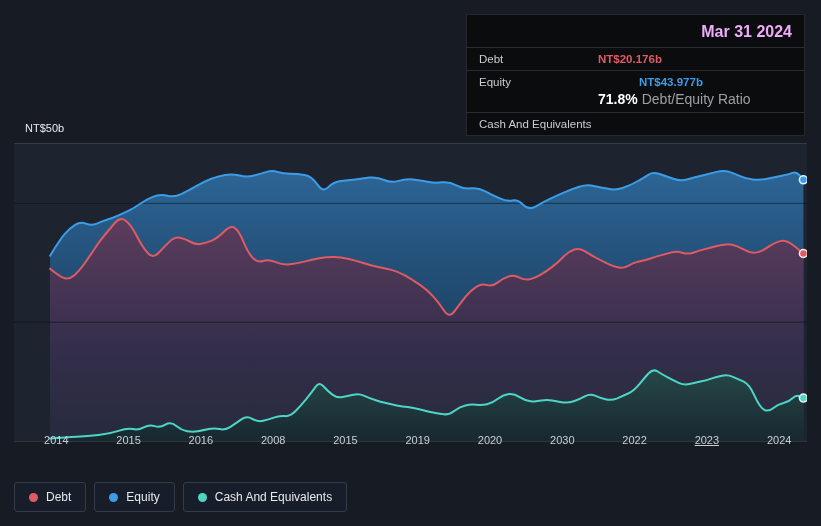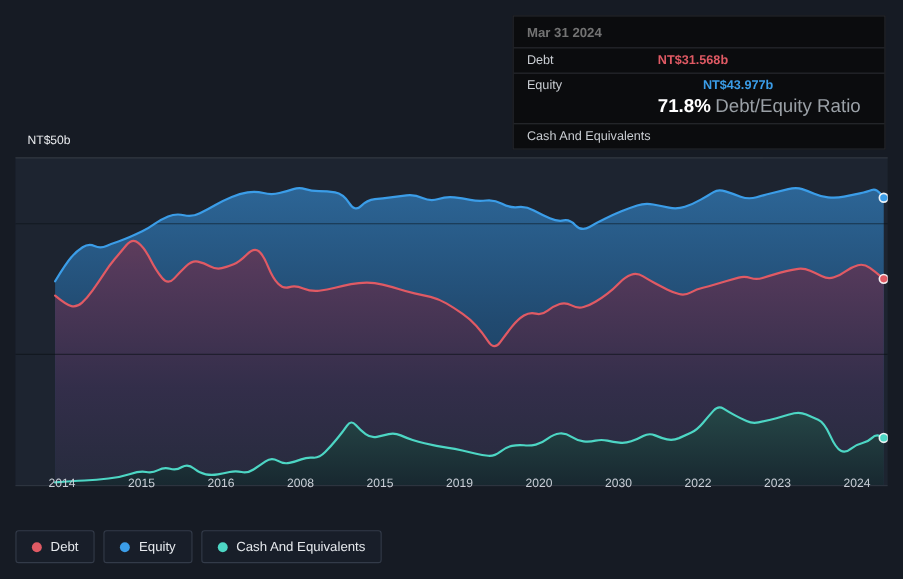--- a/index.html
+++ b/index.html
@@ -19,28 +19,28 @@
   .y-label.top { left:25px; top:122px; }
   .y-label.bottom { left:25px; top:424px; }
   .x-tick {
     position:absolute; top:434px; width:44px; text-align:left;
     font-size:11px; color:#c9ced6;
   }
   .tooltip {
     position:absolute; left:466px; top:14px; width:339px;
     background:#0b0c0e; border:1px solid #26282e; box-sizing:border-box;
   }
-  .tt-title { padding:8px 12px 6px; font-size:12px; font-weight:bold; color:#737373; }
+  .tt-title { padding:8px 12px 6px; font-size:16px; font-weight:bold; color:#f0abfc;text-align:right; }
   .tt-row {
     display:grid; grid-template-columns:119px 1fr; align-items:start;
     padding:5px 12px; border-top:1px solid #2a2c31;
     font-size:11.5px; color:#c9cdd2;
   }
   .tt-value { font-weight:bold; color:#ffffff; }
-  .tt-ratio { margin-top:3px; font-size:17px; color:#9aa0a6; }
+  .tt-ratio { margin-top:3px; font-size:14px; color:#9aa0a6; }
   .tt-ratio .pct { font-weight:bold; color:#ffffff; margin-right:4px; }
   .legend { position:absolute; left:14px; top:482px; display:flex; gap:8px; }
   .legend-item {
     display:flex; align-items:center; gap:8px;
     padding:7px 14px; border:1px solid #333b49; border-radius:3px;
     background:#181e29; color:#e6e9ed; font-size:12px; cursor:pointer;
   }
   .legend-dot { width:9px; height:9px; border-radius:50%; background:#888; }
 </style>
 </head>
@@ -87,29 +87,29 @@
   <div id="xticks">
       <span class="x-tick" style="left: 44.0474px;">2014</span>
       <span class="x-tick" style="left: 116.335px;">2015</span>
       <span class="x-tick" style="left: 188.624px;">2016</span>
       <span class="x-tick" style="left: 260.912px;">2008</span>
       <span class="x-tick" style="left: 333.2px;">2015</span>
       <span class="x-tick" style="left: 405.488px;">2019</span>
       <span class="x-tick" style="left: 477.776px;">2020</span>
       <span class="x-tick" style="left: 550.064px;">2030</span>
       <span class="x-tick" style="left: 622.352px;">2022</span>
-      <span class="x-tick" style="left: 694.64px;">2023</span>
+      <span class="x-tick" style="left: 694.64px; text-decoration: underline;">2023</span>
       <span class="x-tick" style="left: 766.928px;">2024</span>
     </div>
 
   <div class="tooltip">
     <div class="tt-title">Mar 31 2024</div>
     <div class="tt-row">
       <span class="tt-label">Debt</span>
-      <span class="tt-value" id="tt-debt-value" style="color: rgb(224, 90, 100);">NT$31.568b</span>
+      <span class="tt-value" id="tt-debt-value" style="color: rgb(224, 90, 100);">NT$20.176b</span>
     </div>
     <div class="tt-row">
       <span class="tt-label">Equity</span>
       <span>
         <span class="tt-value" id="tt-equity-value" style="color: rgb(59, 157, 232); padding-left: 41px;">NT$43.977b</span>
         <div class="tt-ratio">
           <span class="pct">71.8%</span><span>Debt/Equity Ratio</span>
         </div>
       </span>
     </div>

